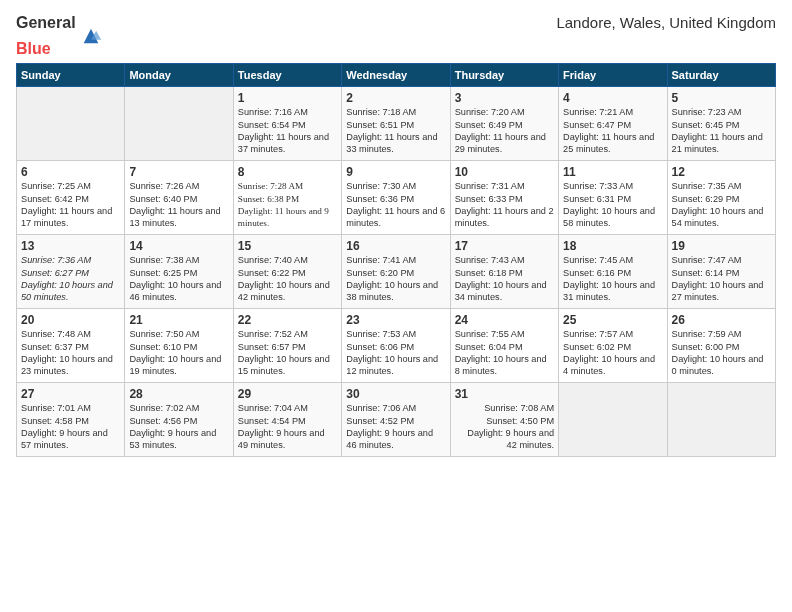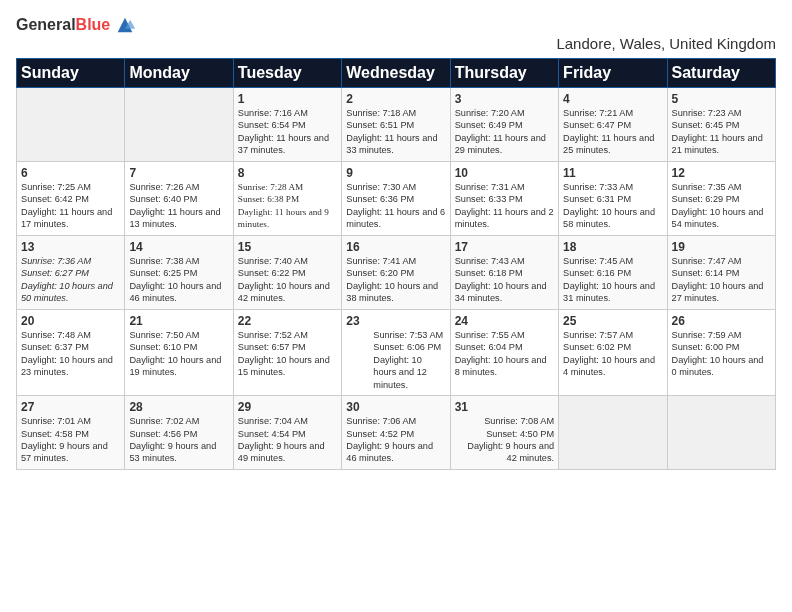--- a/index.html
+++ b/index.html
@@ -19,22 +19,23 @@
       justify-content: space-between;
       align-items: flex-start;
       margin-bottom: 6px;
     }
     .logo {
       display: flex;
       align-items: center;
     }
     .logo-text {
       display: flex;
-      flex-direction: row;
+      flex-direction: column;
       line-height: 1.1;
+      gap: 8px;
     }
     .logo-general {
       font-size: 16px;
       font-weight: bold;
       color: #333;
     }
     .logo-blue {
       font-size: 16px;
       font-weight: bold;
       color: #ef4444;
@@ -50,31 +51,30 @@
     .month-title {
       font-size: 36px;
       font-weight: bold;
       color: #333;
       line-height: 1.1;
     }
     .subtitle {
       font-size: 15px;
       color: #333;
       font-weight: normal;
-      margin-top: 21px;
     }
     table {
       width: 100%;
       border-collapse: collapse;
       table-layout: fixed;
     }
     thead tr th {
-      background-color: #0f172a;
+      background-color: #0c4a6e;
       color: #fff;
-      font-size: 16px;
+      font-size: 11px;
       font-weight: bold;
       padding: 5px 4px;
       text-align: left;
       border: 1px solid #1a5a9a;
     }
     tbody tr td {
       border: 1px solid #ccc;
       vertical-align: top;
       padding: 4px 4px;
       font-size: 9.5px;
@@ -270,21 +270,21 @@
 Daylight: 10 hours and 19 minutes.</div>
           </td>
           <td>
             <span class="day-num">22</span>
             <div class="day-info" style="white-space: pre-line;">Sunrise: 7:52 AM
 Sunset: 6:57 PM
 Daylight: 10 hours and 15 minutes.</div>
           </td>
           <td>
             <span class="day-num">23</span>
-            <div class="day-info" style="white-space: pre-line; margin-left: 27px;">Sunrise: 7:53 AM
+            <div class="day-info" style="white-space: pre-line;">Sunrise: 7:53 AM
 Sunset: 6:06 PM
 Daylight: 10 hours and 12 minutes.</div>
           </td>
           <td>
             <span class="day-num">24</span>
             <div class="day-info" style="white-space: pre-line;">Sunrise: 7:55 AM
 Sunset: 6:04 PM
 Daylight: 10 hours and 8 minutes.</div>
           </td>
           <td>

